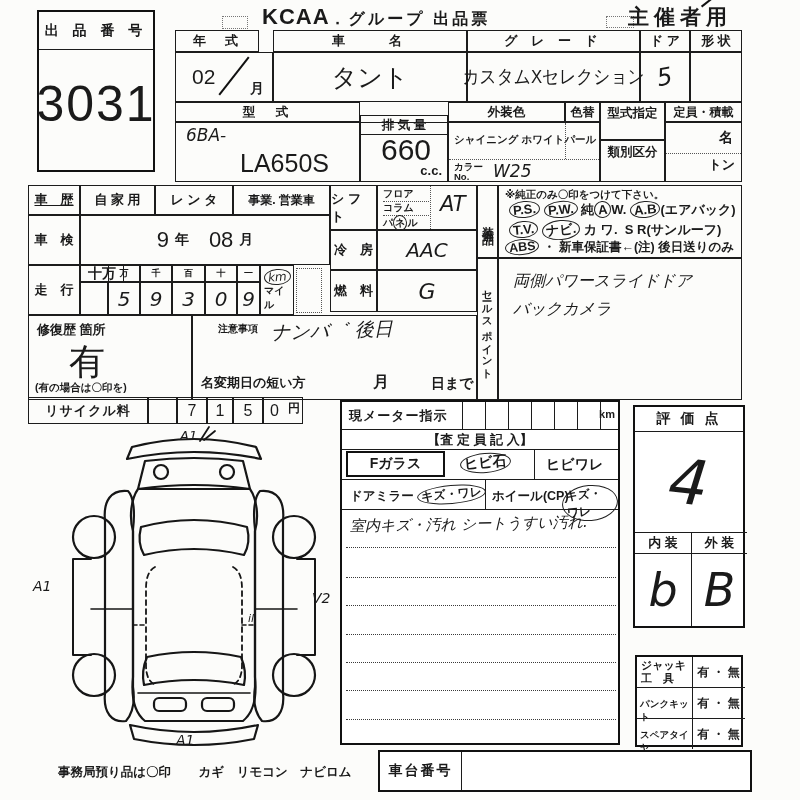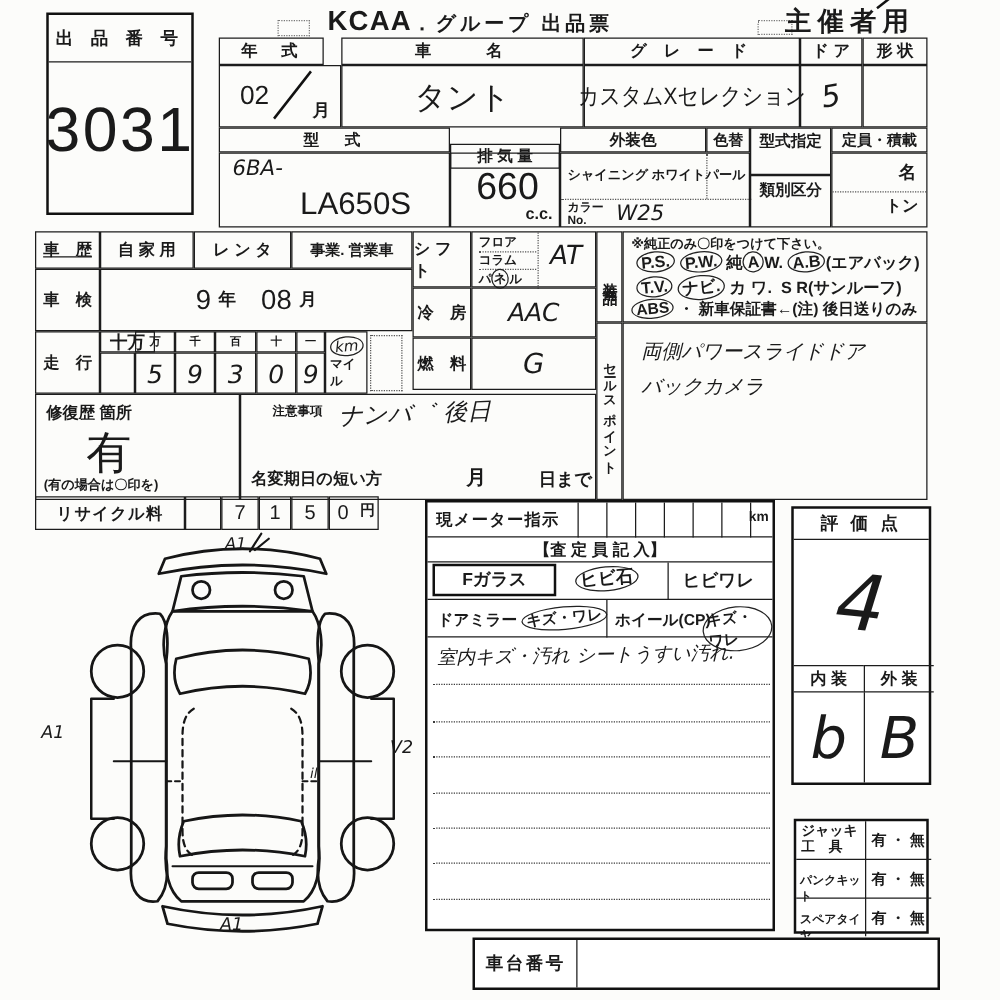--- a/index.html
+++ b/index.html
@@ -265,14 +265,18 @@
     <div class="abs lbl" style="left:0;top:31px;width:55px;height:31px;border-bottom:1.6px solid #1c1c1c;font-size:9.5px;padding:10px 2px 0 3px;">パンクキット</div>
     <div class="abs ctr lbl" style="left:55px;top:31px;width:53px;height:31px;border-bottom:1.6px solid #1c1c1c;font-size:12px;">有 ・ 無</div>
     <div class="abs lbl" style="left:0;top:62px;width:55px;height:30px;font-size:9.5px;padding:10px 2px 0 3px;">スペアタイヤ</div>
     <div class="abs ctr lbl" style="left:55px;top:62px;width:53px;height:30px;font-size:12px;">有 ・ 無</div>
   </div>
 
   <div class="abs b2" style="left:378px;top:750px;width:374px;height:42px;background:#fff;">
     <div class="abs ctr lbl" style="left:0;top:0;width:82px;height:100%;border-right:1.6px solid #1c1c1c;font-size:14px;letter-spacing:2px;">車台番号</div>
   </div>
 
+  <div class="abs lbl" style="left:58px;top:764px;font-size:12.5px;white-space:nowrap;">
+    <span>事務局預り品は〇印</span>
+    <span style="margin-left:24px;">カギ　リモコン　ナビロム</span>
+  </div>
 
 </div>
 
 </body></html>

